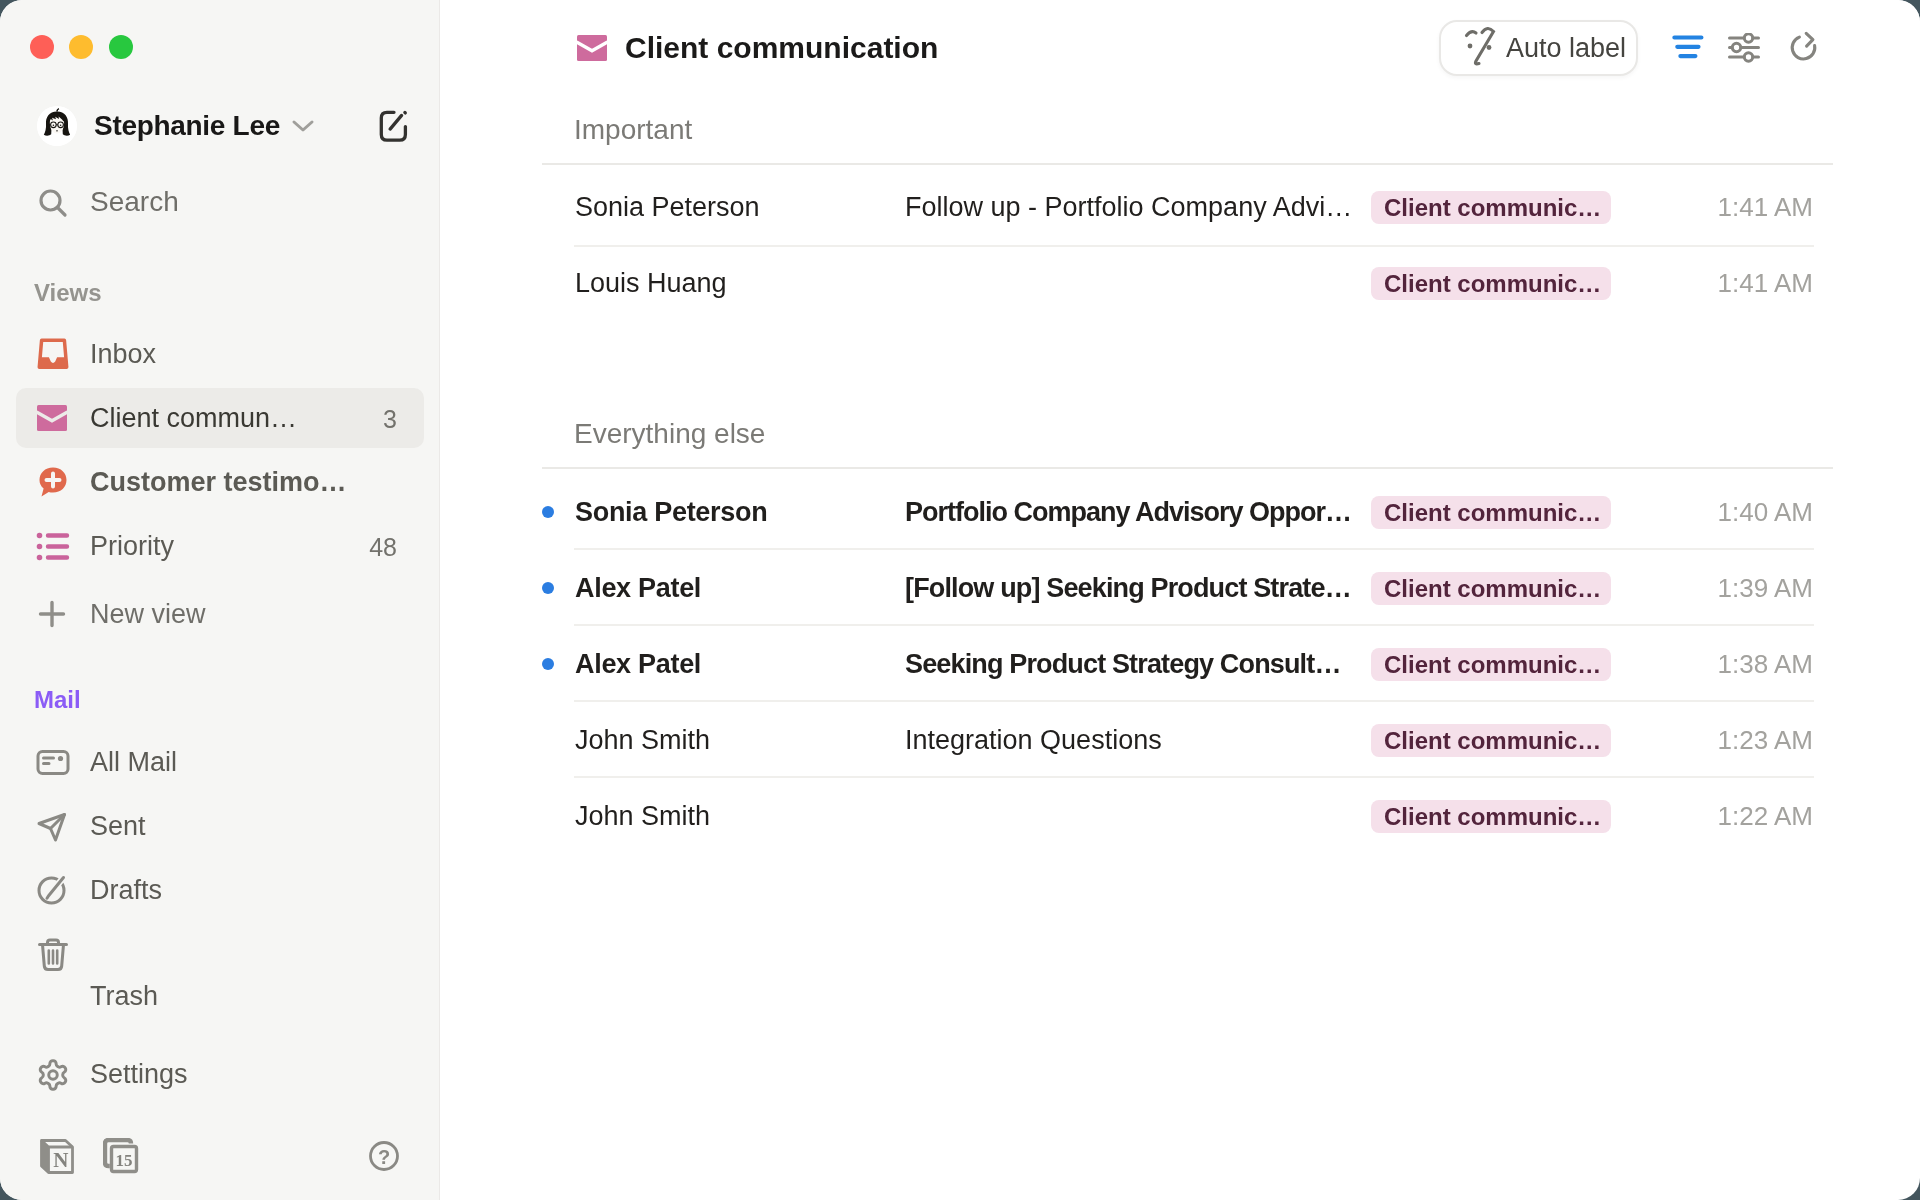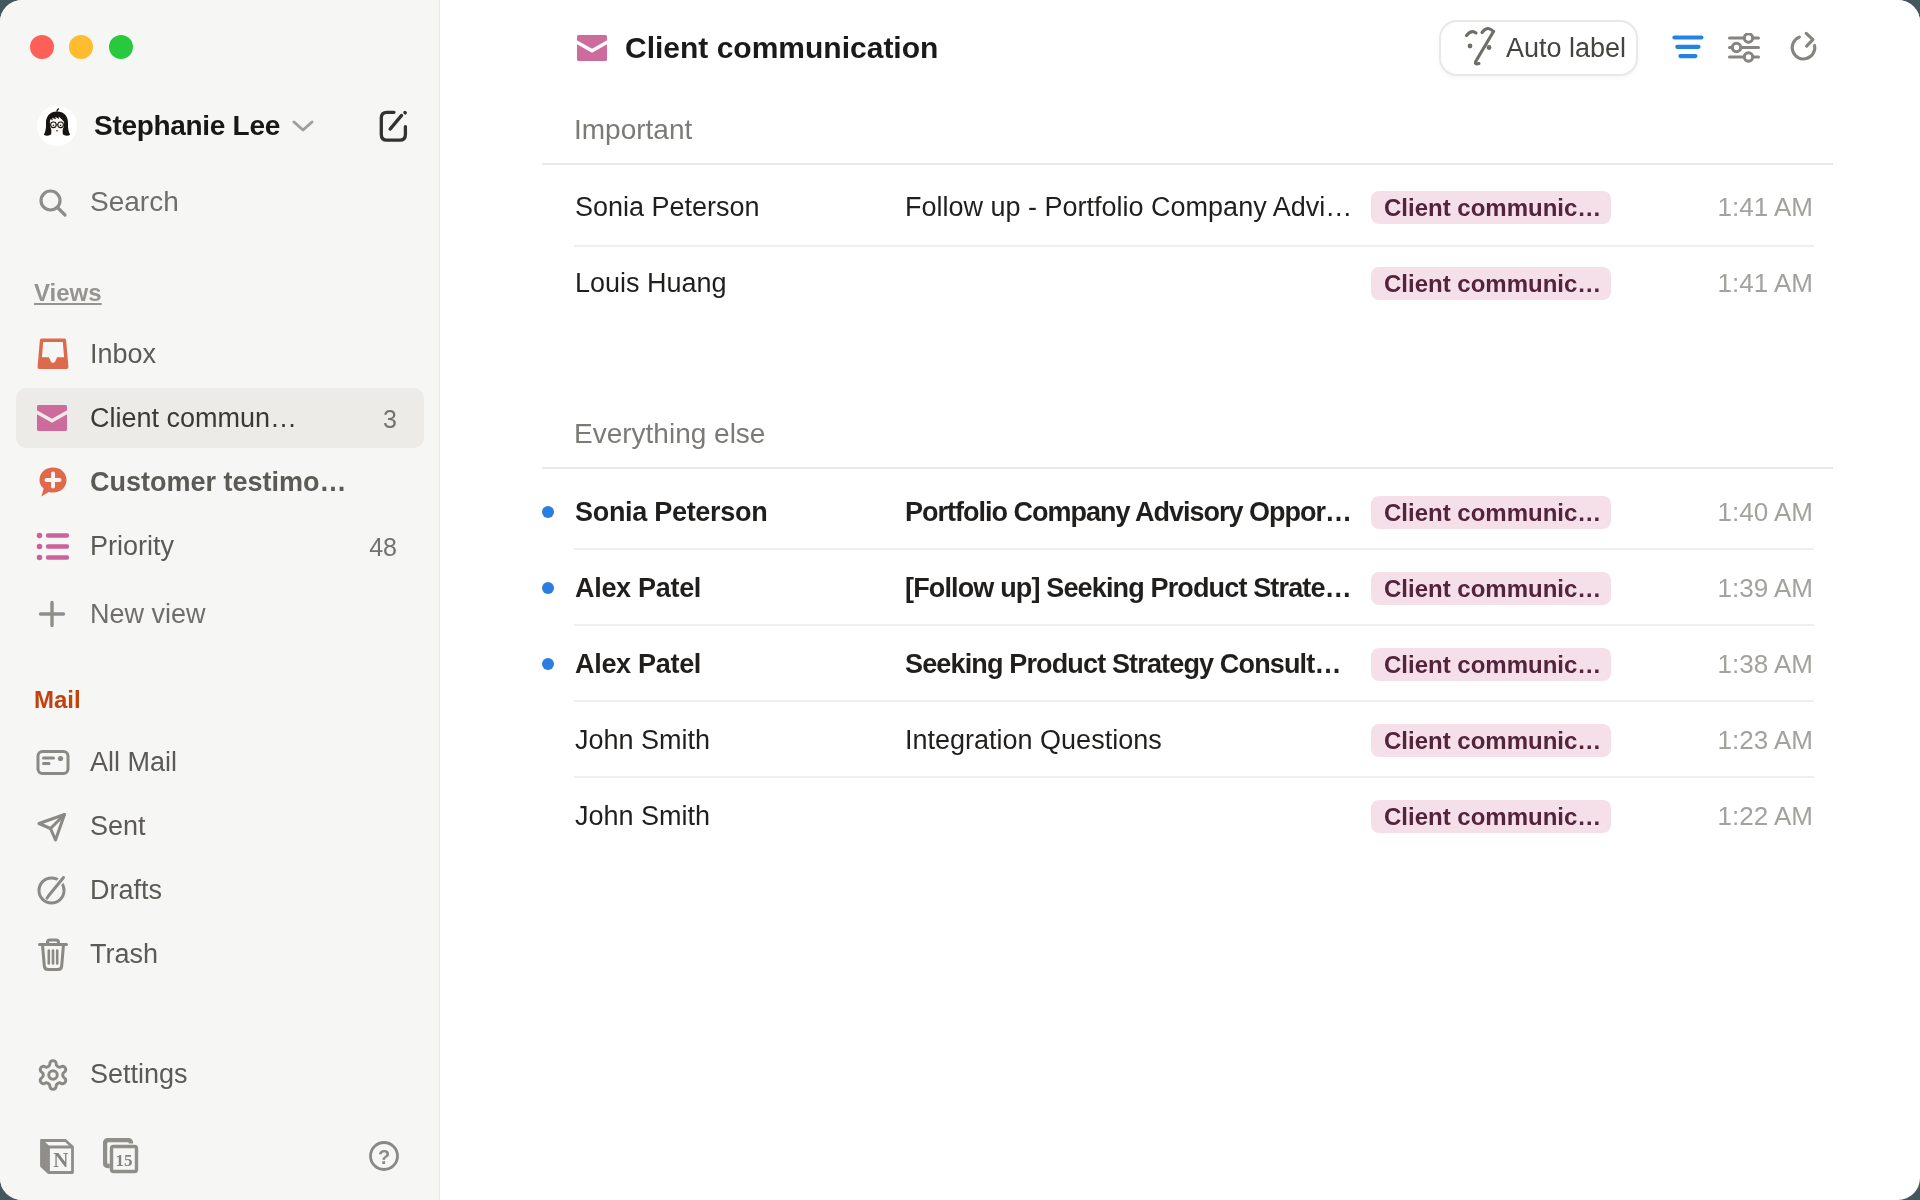--- a/index.html
+++ b/index.html
@@ -51,21 +51,21 @@
       <path d="M24.6 7.4 L13.1 21.1"></path>
       <path d="M27.9 4.5 L28.3 4.9"></path>
     </svg>
 
     <svg class="abs" style="left:36px;top:186px" width="34" height="34" viewBox="0 0 34 34" fill="none" stroke="#8e8d89" stroke-width="3.2" stroke-linecap="round">
       <circle cx="14.5" cy="14.5" r="9.5"></circle>
         <line x1="21.5" y1="21.5" x2="29" y2="29"></line>
     </svg>
     <div class="t" style="left:90px;top:202px;font-size:28px;color:#6f6e69;">Search</div>
 
-    <div class="t" style="left:34px;top:293px;font-size:24px;font-weight:700;color:#95948f;text-decoration:underline;">Views</div>
+    <div class="t" style="left:34px;top:293px;font-size:24px;font-weight:700;color:#95948f;">Views</div>
 
     <svg class="abs" style="left:36px;top:337px" width="34" height="34" viewBox="0 0 34 34">
       <path d="M5.6 3.3 H28.4 L30.7 30.2 H3.3 Z" fill="none" stroke="#dd6a4c" stroke-width="3.5" stroke-linejoin="round"></path>
       <path d="M4.1 20.2 H12.9 L14.8,24.6 Q17,27.4 19.2,24.6 L21.1,20.2 H29.9 L30.5,29.8 H3.5 Z" fill="#dd6a4c"></path>
     </svg>
     <div class="snav" style="left:90px;top:354px;">Inbox</div>
 
     <div class="abs" style="left:16px;top:388px;width:408px;height:60px;border-radius:10px;background:#ecebe8;"></div>
     <svg class="abs" style="left:37px;top:405px" width="30" height="26" viewBox="0 0 30 26">
       <rect x="0" y="0" width="30" height="26" rx="1.5" fill="#ce6b9d"></rect>
@@ -85,21 +85,21 @@
       <path d="M3.4 5.5 H3.6 M3.4 16.5 H3.6 M3.4 27.5 H3.6" stroke-width="5.4"></path>
     </svg>
     <div class="snav" style="left:90px;top:546px;">Priority</div>
     <div class="cnt" style="right:42px;top:547px;">48</div>
 
     <svg class="abs" style="left:38px;top:600px" width="28" height="28" viewBox="0 0 28 28" stroke="#8f8e89" stroke-width="3.4" stroke-linecap="round">
       <path d="M2.5 14 H25.5 M14 2.5 V25.5"></path>
     </svg>
     <div class="snav" style="left:90px;top:614px;color:#6f6e69;">New view</div>
 
-    <div class="t" style="left:34px;top:700px;font-size:24px;font-weight:700;color:#c2410c;">Mail</div>
+    <div class="t" style="left:34px;top:700px;font-size:24px;font-weight:700;color:#8b5cf6;">Mail</div>
 
     <svg class="abs" style="left:36px;top:746px" width="34" height="34" viewBox="0 0 34 34" fill="none" stroke="#8a8984" stroke-width="3">
       <rect x="2" y="5.5" width="30" height="22" rx="4.5"></rect>
       <path d="M7.5 12 H17.5 M7.5 17.5 H13" stroke-linecap="round"></path>
       <circle cx="24.5" cy="12.5" r="2.6" fill="#8a8984" stroke="none"></circle>
     </svg>
     <div class="snav" style="left:90px;top:762px;">All Mail</div>
 
     <svg class="abs" style="left:36px;top:810px" width="34" height="34" viewBox="0 0 34 34" fill="none" stroke="#8a8984" stroke-width="3" stroke-linecap="round" stroke-linejoin="round">
       <path d="M28.5 4.5 L14.5 18.5"></path>
@@ -113,21 +113,21 @@
       <path d="M12.4 22 L27.5 3.5 M12.4 22 L11 24.2" stroke="#8a8984" stroke-width="3"></path>
     </svg>
     <div class="snav" style="left:90px;top:890px;">Drafts</div>
 
     <svg class="abs" style="left:36px;top:938px" width="34" height="34" viewBox="0 0 34 34" fill="none" stroke="#8a8984" stroke-width="3" stroke-linecap="round" stroke-linejoin="round">
       <path d="M3.5 6.5 H30.5"></path>
       <path d="M11.5 6 V4.5 Q11.5 2 14 2 H20 Q22.5 2 22.5 4.5 V6"></path>
       <path d="M6.5 6.5 L8.3 28 Q8.6 31.5 12 31.5 H22 Q25.4 31.5 25.7 28 L27.5 6.5"></path>
       <path d="M12.8 12.5 V25.5 M17 12.5 V25.5 M21.2 12.5 V25.5" stroke-width="2.6"></path>
     </svg>
-    <div class="snav" style="left:90px;top:954px;">Trash</div>
+    <div class="snav" style="left:90px;top:996px;">Trash</div>
 
     <svg class="abs" style="left:36px;top:1058px" width="34" height="34" viewBox="0 0 24 24" fill="none" stroke="#8a8984" stroke-width="2.1" stroke-linecap="round" stroke-linejoin="round">
       <path d="M12.22 2h-.44a2 2 0 0 0-2 2v.18a2 2 0 0 1-1 1.73l-.43.25a2 2 0 0 1-2 0l-.15-.08a2 2 0 0 0-2.73.73l-.22.38a2 2 0 0 0 .73 2.73l.15.1a2 2 0 0 1 1 1.72v.51a2 2 0 0 1-1 1.74l-.15.09a2 2 0 0 0-.73 2.73l.22.38a2 2 0 0 0 2.73.73l.15-.08a2 2 0 0 1 2 0l.43.25a2 2 0 0 1 1 1.73V20a2 2 0 0 0 2 2h.44a2 2 0 0 0 2-2v-.18a2 2 0 0 1 1-1.73l.43-.25a2 2 0 0 1 2 0l.15.08a2 2 0 0 0 2.73-.73l.22-.39a2 2 0 0 0-.73-2.73l-.15-.08a2 2 0 0 1-1-1.74v-.5a2 2 0 0 1 1-1.74l.15-.09a2 2 0 0 0 .73-2.73l-.22-.38a2 2 0 0 0-2.73-.73l-.15.08a2 2 0 0 1-2 0l-.43-.25a2 2 0 0 1-1-1.73V4a2 2 0 0 0-2-2z"></path>
       <circle cx="12" cy="12" r="3"></circle>
     </svg>
     <div class="snav" style="left:90px;top:1074px;">Settings</div>
 
     <svg class="abs" style="left:39px;top:1138px" width="36" height="38" viewBox="0 0 36 38" fill="none" stroke="#8f8e89" stroke-width="2.8" stroke-linejoin="round">
       <path d="M2.5 2.5 H26.5 L33.5 9 V34.5 H9.5 L2.5 28 Z"></path>
       <path d="M2.5 2.5 L9.5 9 H33.5 M9.5 9 V34.5"></path>

